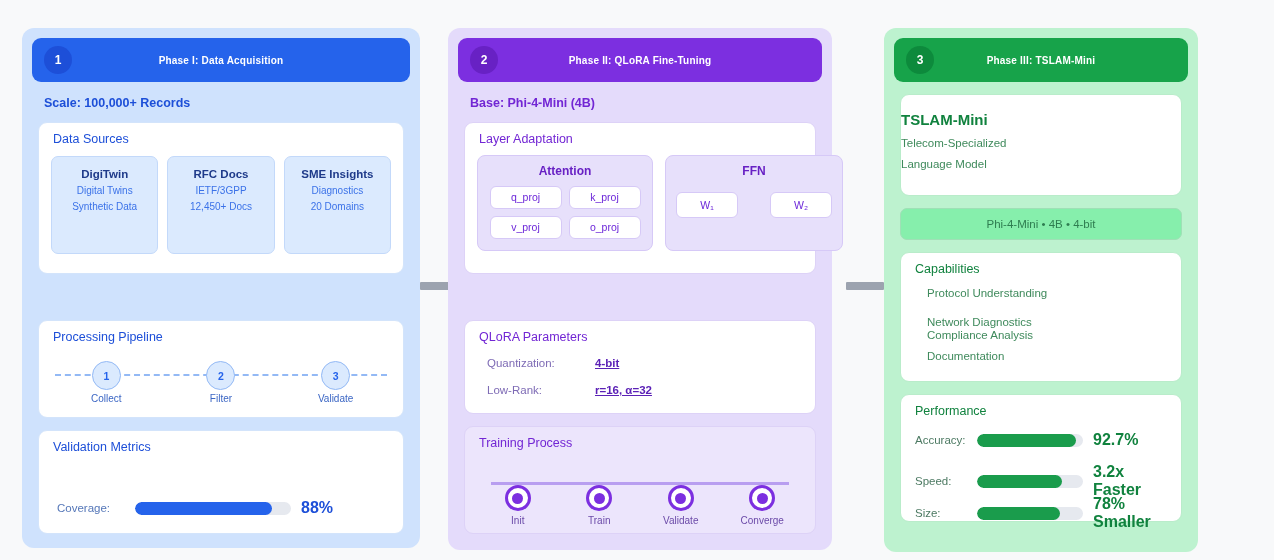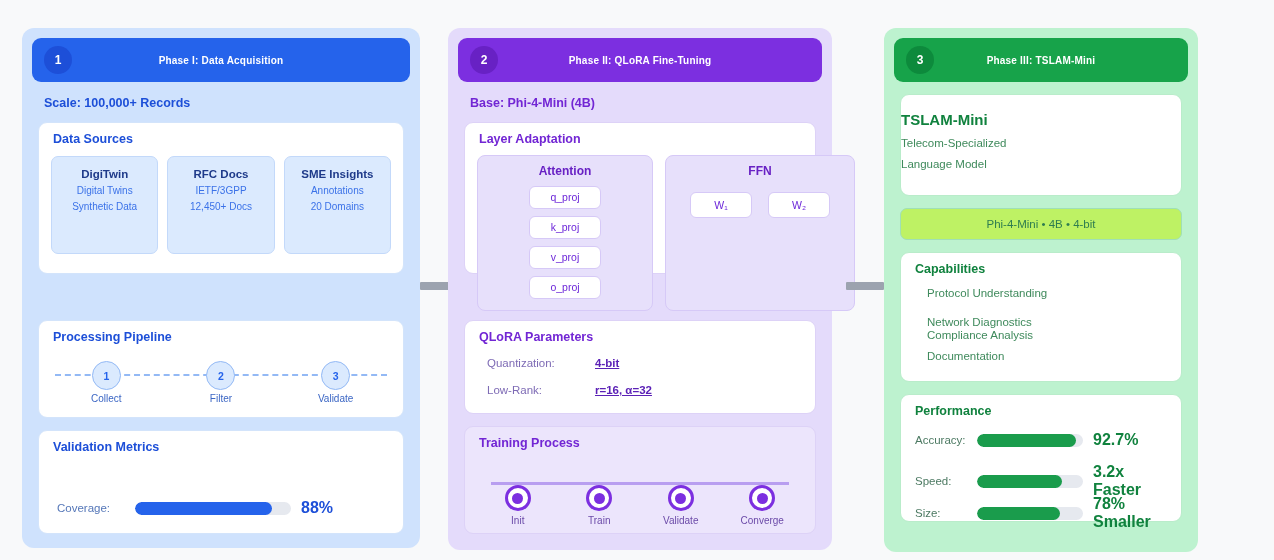--- a/index.html
+++ b/index.html
@@ -51,21 +51,21 @@
   
   .card{
     position:absolute;background:#ffffff;border-radius:9px;box-sizing:border-box;
   }
   .card-1{border:1px solid #d3e4fb;}
   .card-2{border:1px solid #ddd2f7;}
   .card-3{border:1px solid #b9ecca;}
 
   .card-title{
     position:absolute;left:14px;top:9px;
-    font-size:12.5px;font-weight:bold;
+    font-size:12.5px;font-weight:normal;
   }
   .t1{color:#1d4fd8;}
   .t2{color:#7226d4;}
   .t3{color:#10823e;}
 
   
   .src-row{position:absolute;left:12px;right:12px;top:33px;display:flex;gap:9px;}
   .src{
     flex:1;background:#dbeafe;border:1px solid #c3d9fa;border-radius:7px;
     height:98px;padding-top:9px;box-sizing:border-box;text-align:center;
@@ -100,34 +100,34 @@
   .fill-blue{background:#2563eb;}
   .fill-green{background:#1a9c4c;}
   .m-val{font-size:16px;font-weight:bold;width:86px;flex:0 0 auto;}
   .v-blue{color:#1d4fd8;}
   .v-green{color:#10823e;}
 
   
   .layer-row{position:absolute;left:12px;right:12px;top:32px;display:flex;gap:12px;}
   .layer-box{
     background:#e7e0fb;border:1px solid #d6c9f7;border-radius:8px;
-    padding:8px 24px 11px;box-sizing:border-box;
+    padding:8px 10px 11px;box-sizing:border-box;
   }
   .layer-box.attn{flex:0 0 176px;}
   .layer-box.ffn{flex:1;}
   .layer-name{text-align:center;font-size:12px;font-weight:bold;color:#6821c4;margin-bottom:8px;}
   .chip-grid{display:flex;flex-wrap:wrap;gap:7px;justify-content:center;}
   .chip{
     background:#ffffff;border:1px solid #d6c9f7;border-radius:6px;
     font-size:10.5px;color:#6d28d9;
     height:23px;line-height:21px;text-align:center;box-sizing:border-box;
   }
   .chip.small{width:72px;}
   .chip.wide{width:62px;height:26px;line-height:24px;}
-  .ffn-chips{display:flex;gap:16px;justify-content:center;margin-top:14px;}
+  .ffn-chips{display:flex;gap:32px;justify-content:center;margin-top:14px;}
 
   
   .param{position:absolute;left:22px;display:flex;align-items:center;}
   .p-lbl{font-size:11.5px;color:#7e6bb5;width:108px;}
   .p-val{font-size:11.5px;font-weight:bold;color:#5b21b6;text-decoration:underline;}
 
   
   .train-wrap{position:absolute;left:12px;right:12px;top:36px;height:54px;}
   .train-line{position:absolute;left:14px;right:14px;top:19px;height:2.5px;background:#b89ef0;}
   .train-steps{position:absolute;left:0;right:0;top:16px;display:flex;justify-content:space-around;}
@@ -140,21 +140,21 @@
   }
   .tdot i{display:block;width:11px;height:11px;border-radius:50%;background:#7c2fe0;}
   .tstep-lbl{font-size:10px;color:#6b4aa8;margin-top:4px;}
 
   
   .model-card{text-align:left;}
   .model-name{font-size:15px;font-weight:bold;color:#10823e;margin-top:16px;}
   .model-sub{font-size:11.5px;color:#3f8a5c;margin-top:9px;}
 
   .spec-pill{
-    position:absolute;background:#bef264;border:1px solid #9fe0b6;border-radius:7px;
+    position:absolute;background:#86efac;border:1px solid #9fe0b6;border-radius:7px;
     display:flex;align-items:center;justify-content:center;
     font-size:11.5px;color:#2e7d50;box-sizing:border-box;
   }
 
   .cap-item{position:absolute;left:26px;font-size:11.5px;color:#3f8a5c;}
 
   
   .connector{position:absolute;height:8px;background:#9ca3af;border-radius:1px;}
 </style>
 </head>
@@ -179,21 +179,21 @@
           <div class="src-line">Digital Twins</div>
           <div class="src-line">Synthetic Data</div>
         </div>
         <div class="src">
           <div class="src-name">RFC Docs</div>
           <div class="src-line">IETF/3GPP</div>
           <div class="src-line">12,450+ Docs</div>
         </div>
         <div class="src">
           <div class="src-name">SME Insights</div>
-          <div class="src-line">Annotations</div>
+          <div class="src-line">Diagnostics</div>
           <div class="src-line">20 Domains</div>
         </div>
       </div>
     </div>
 
     <div class="card card-1" style="left:16px;top:292px;width:366px;height:98px;">
       <div class="card-title t1">Processing Pipeline</div>
       <div class="pipe-wrap">
         <div class="pipe-line"></div>
         <div class="pipe-steps">

